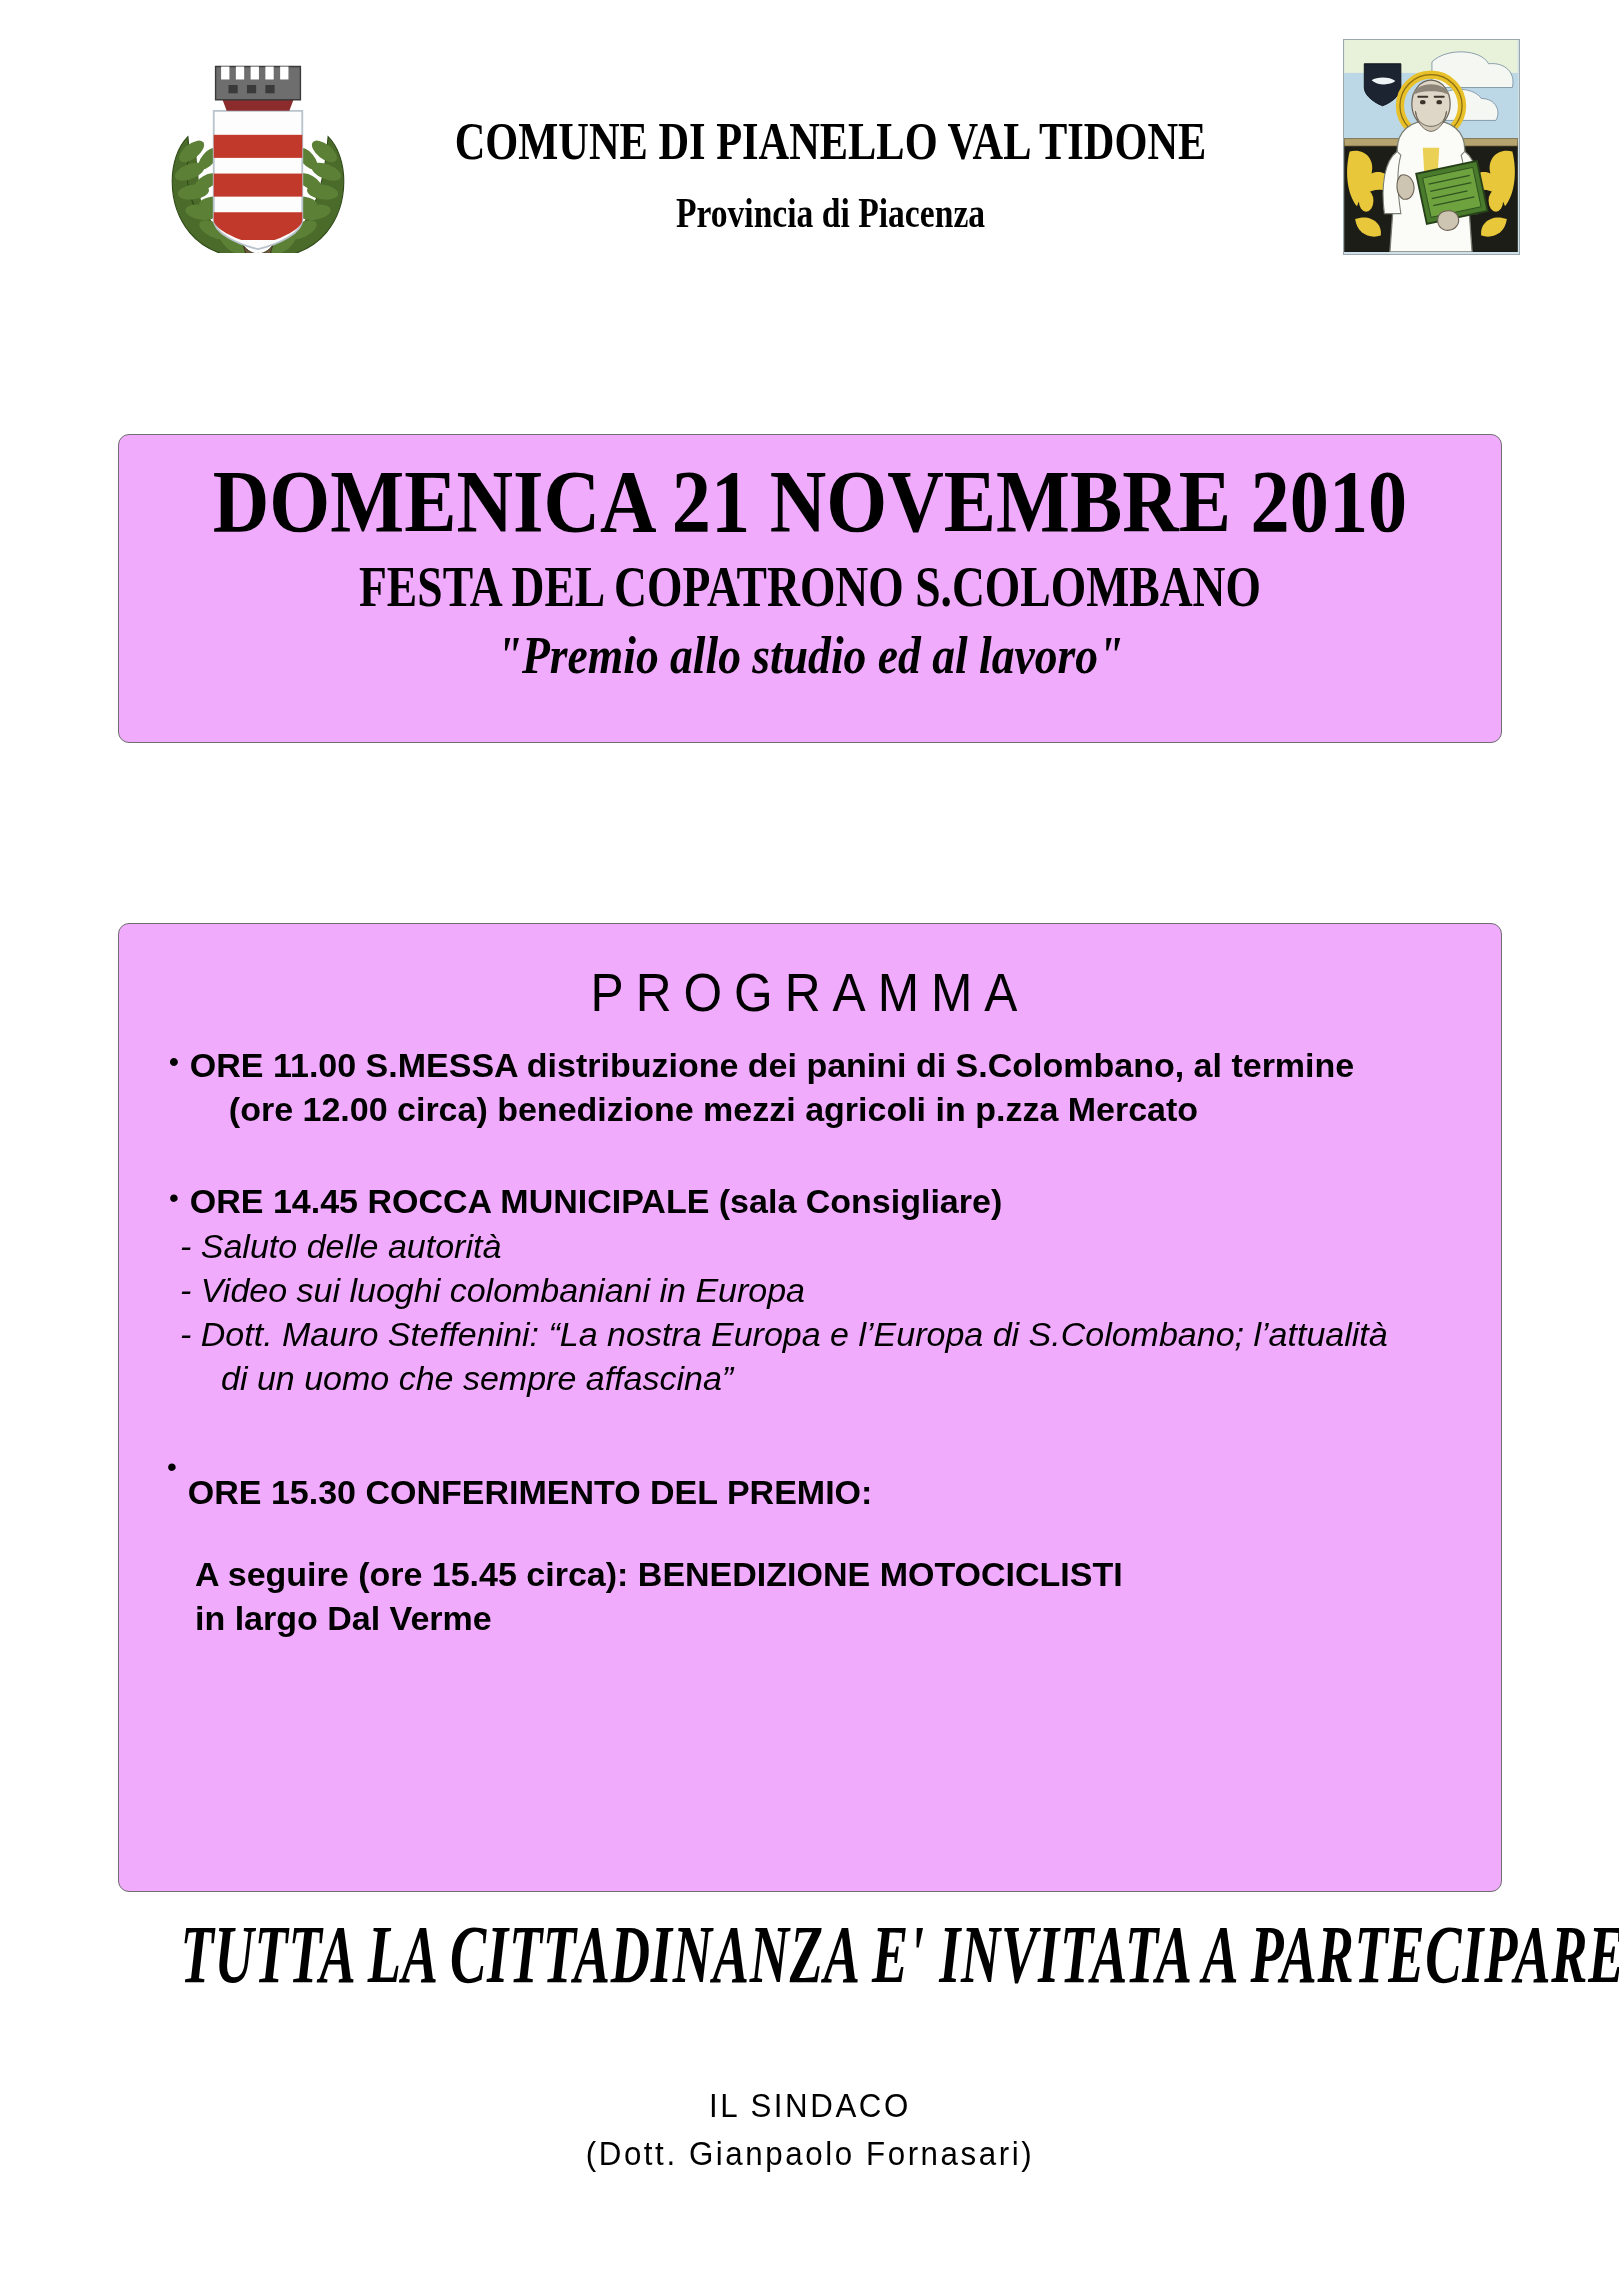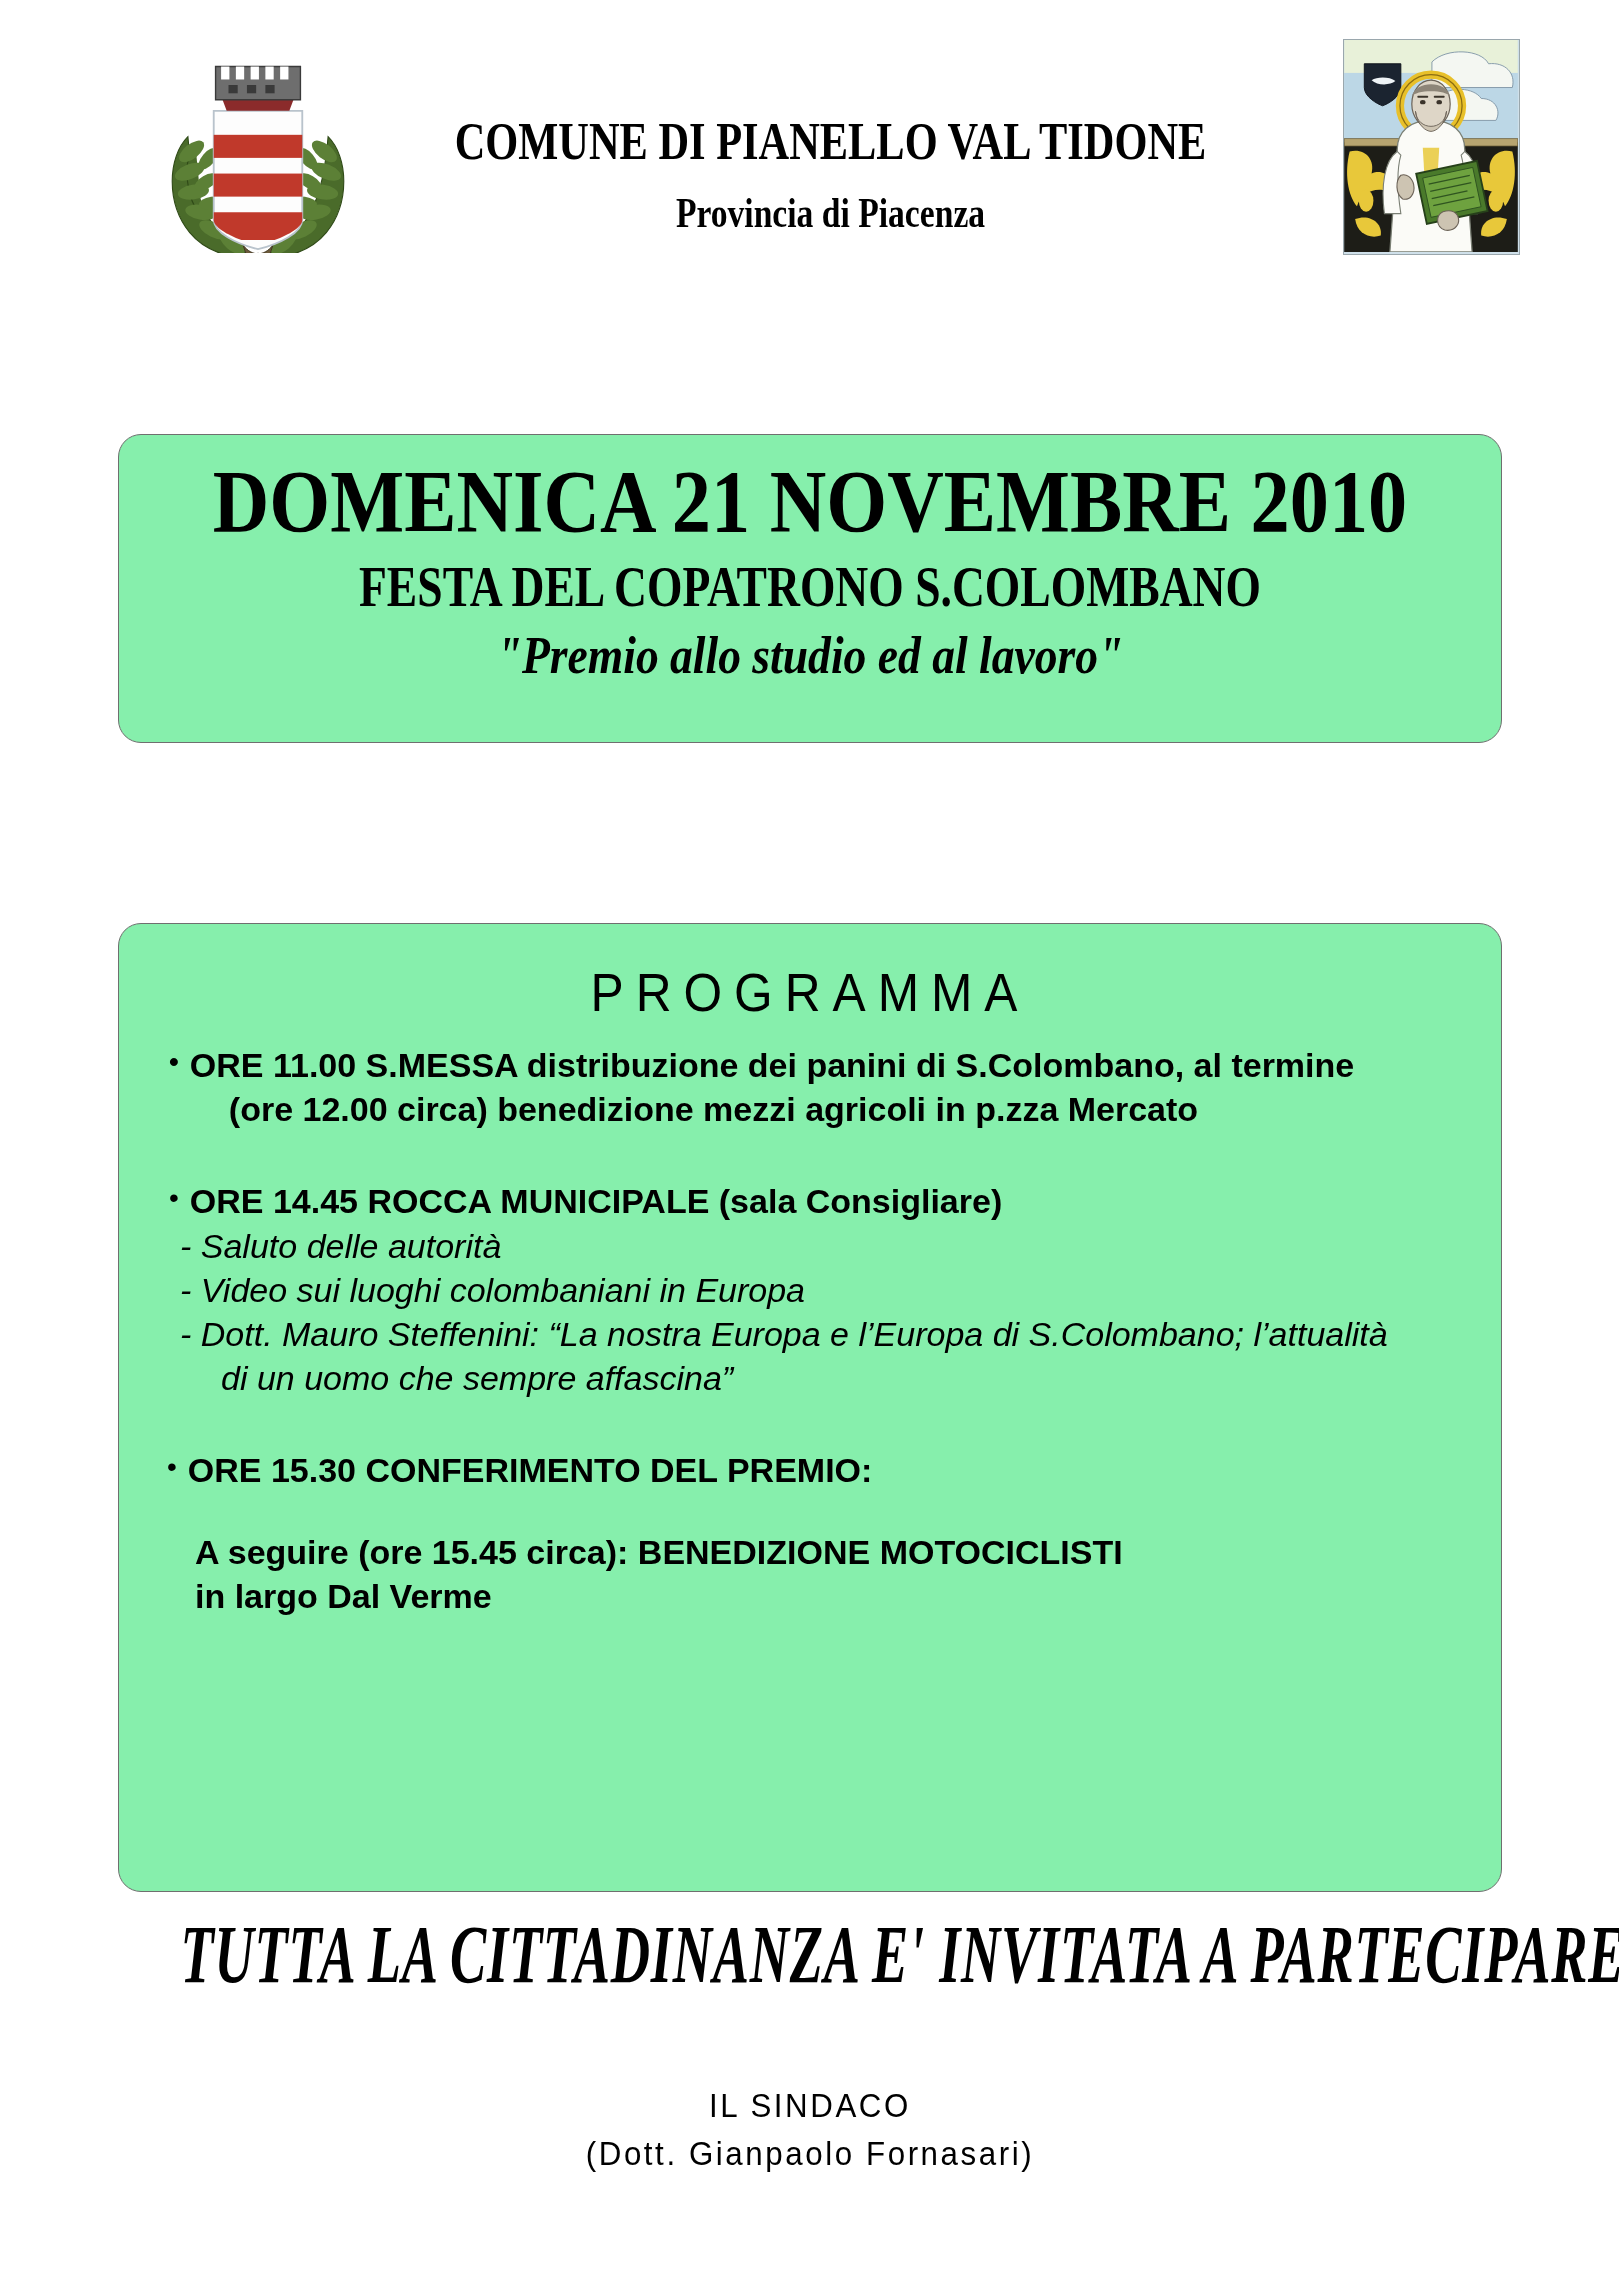--- a/index.html
+++ b/index.html
@@ -63,23 +63,23 @@
     font-size: 42px;
     line-height: 1.0;
     margin-top: 24px;
     transform: scaleX(0.80);
     transform-origin: center center;
     white-space: nowrap;
   }
 
   
   .panel {
-    background: #86efac;
+    background: #f0abfc;
     border: 1.4px solid #6f6f6f;
-    border-radius: 23px;
+    border-radius: 11px;
     box-sizing: border-box;
   }
 
   
   .title-panel {
     position: absolute;
     left: 118px;
     top: 434px;
     width: 1384px;
     height: 309px;
@@ -174,21 +174,21 @@
 
   .item-2 { margin-left: 13px; }
   .item-2 .head { font-weight: bold; }
   .subline {
     font-style: italic;
     margin-left: 24px;
   }
   .subline .cont2 { display:block; margin-left: 41px; }
 
   .item-3 { margin-left: 11px; }
-  .item-3 .head { font-weight: bold; }
+  .item-3 .head { font-weight: bold; margin-top: 22px; }
   .prize-line {
     margin-left: 52px;
   }
 
   .follow {
     margin-left: 39px;
     font-weight: bold;
   }
   .follow .second { display: block; }
 

